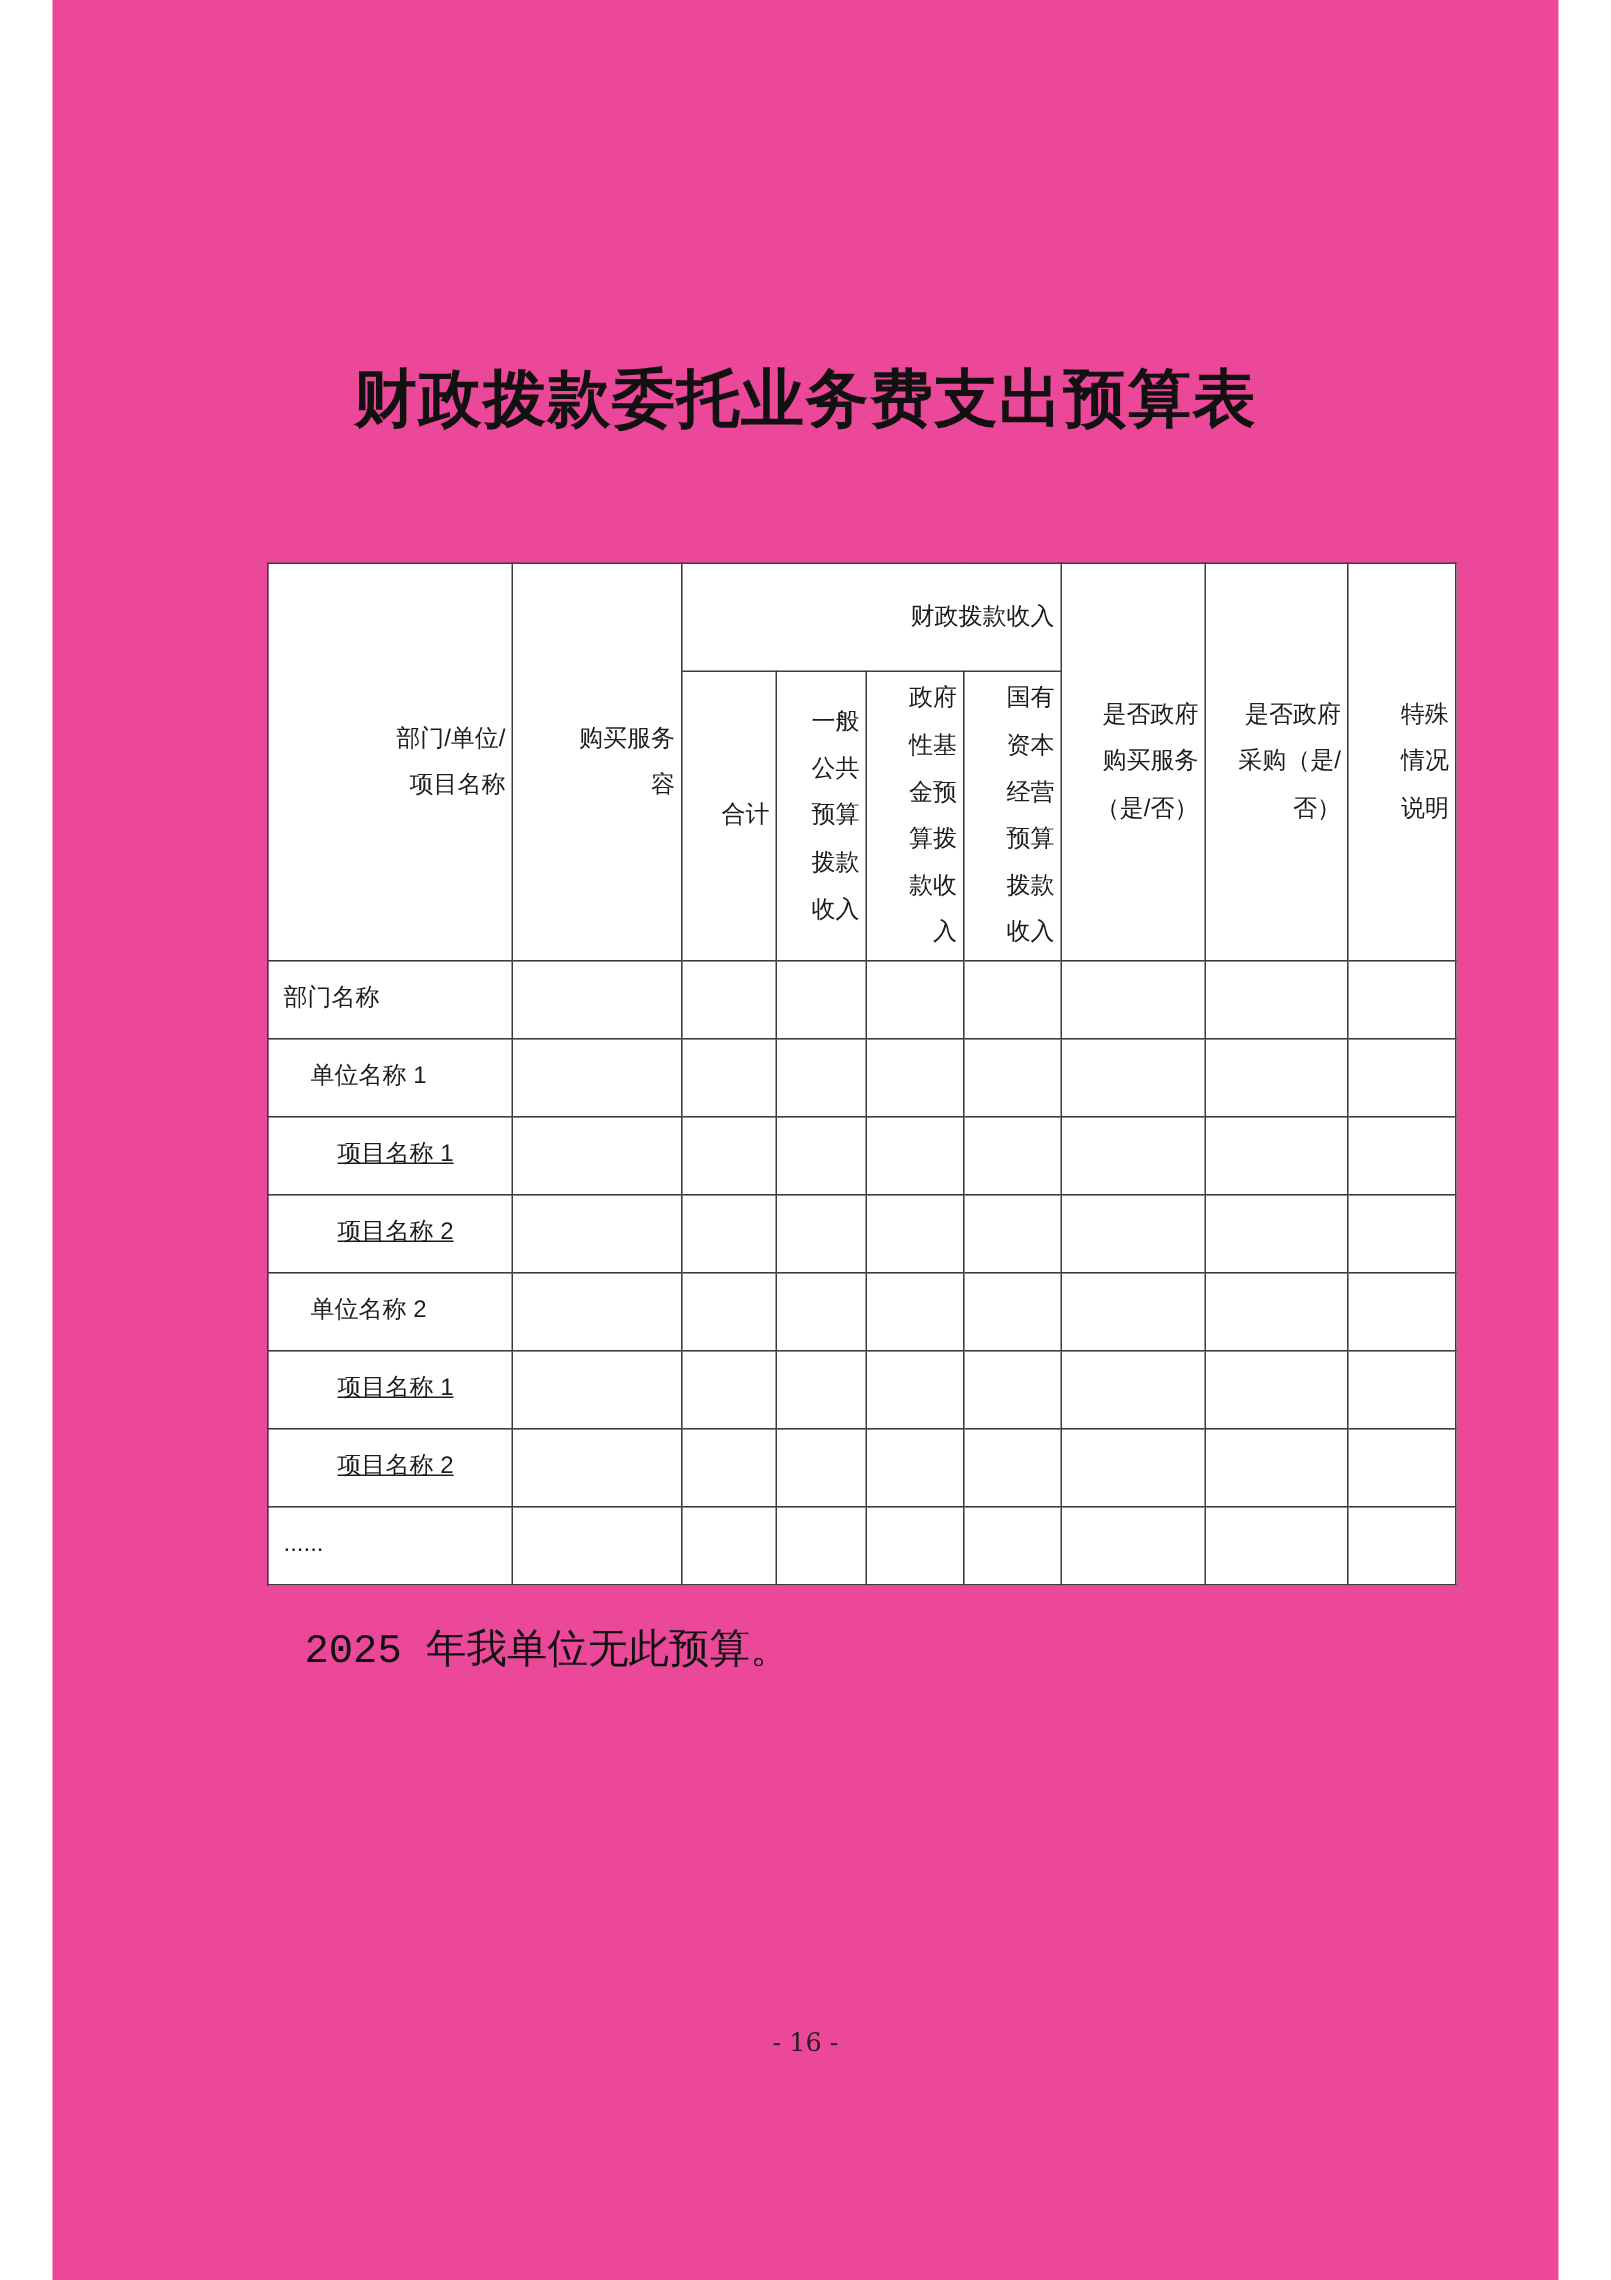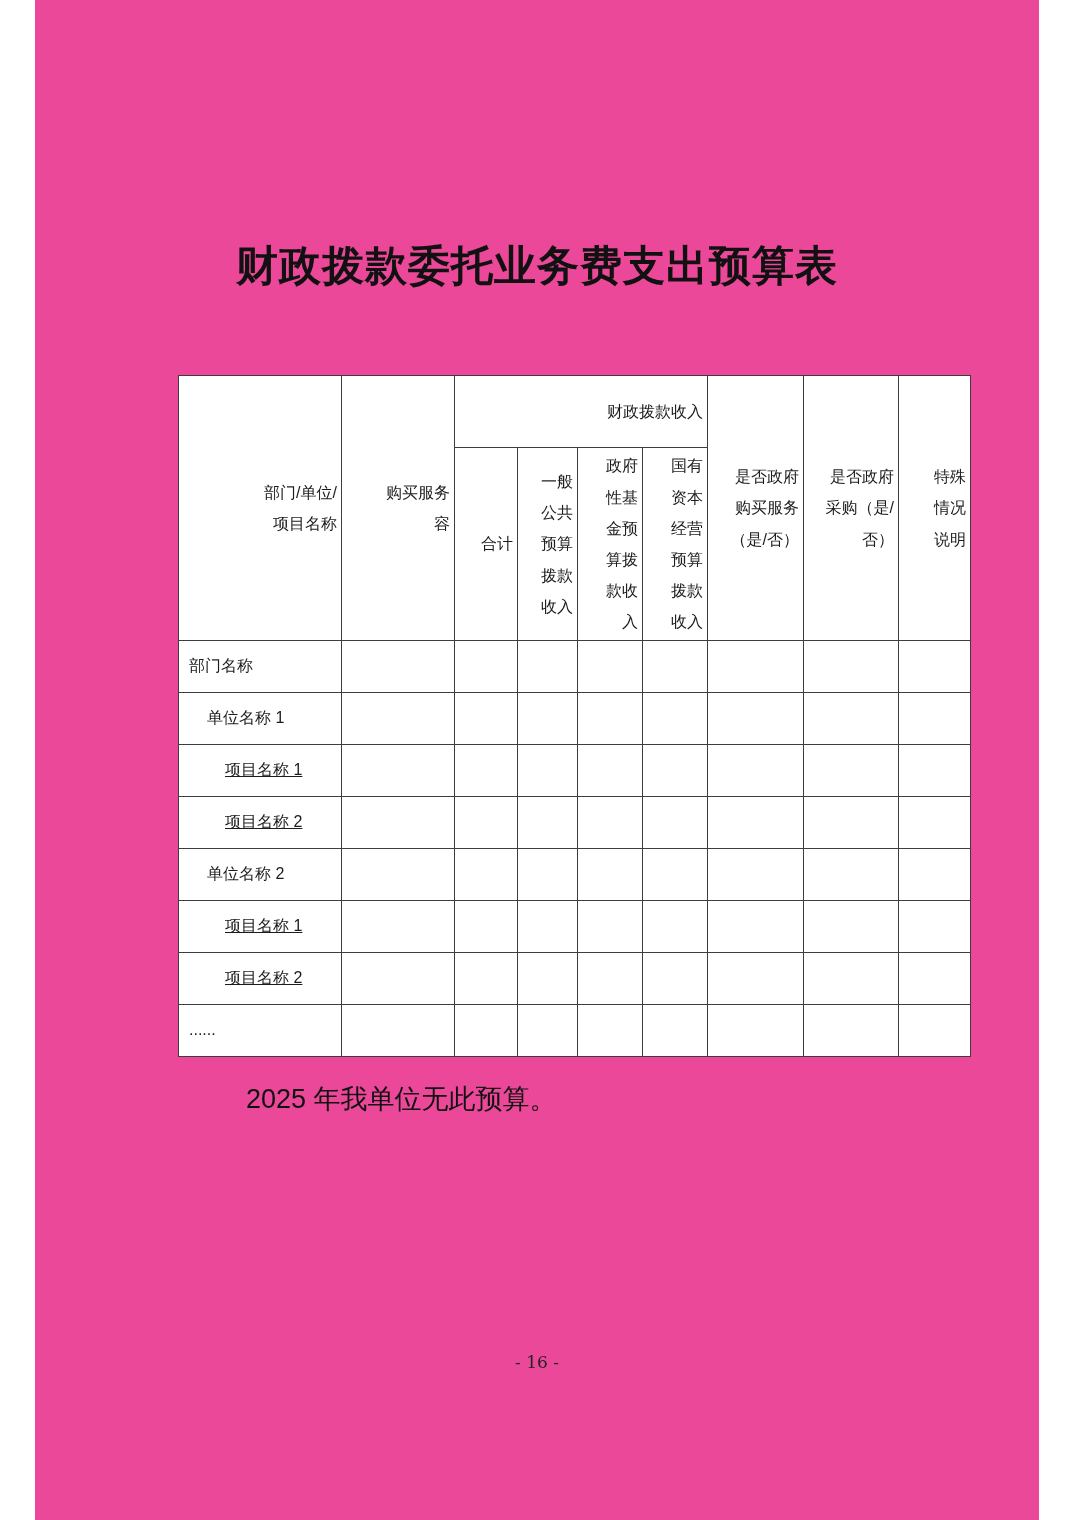--- a/index.html
+++ b/index.html
@@ -71,25 +71,24 @@
     line-height: 1.3;
   }
   td.row-label.indent-1 { padding-left: 28px; }
   td.row-label.indent-2 { padding-left: 46px; text-decoration: underline; }
   td.cell-empty { padding: 0; }
 
   .note-line {
     position: absolute;
     top: 1081px;
     left: 168px;
-    font-family: Liberation Sans, sans-serif;
+    font-family: Liberation Mono, monospace;
     font-size: 27px;
     color: #111;
     white-space: nowrap;
-    margin-left: 43px;
   }
 
   .page-number {
     position: absolute;
     top: 1352px;
     left: 0;
     width: 100%;
     text-align: center;
     font-family: "DejaVu Serif", "Liberation Serif", serif;
     font-size: 17px;

